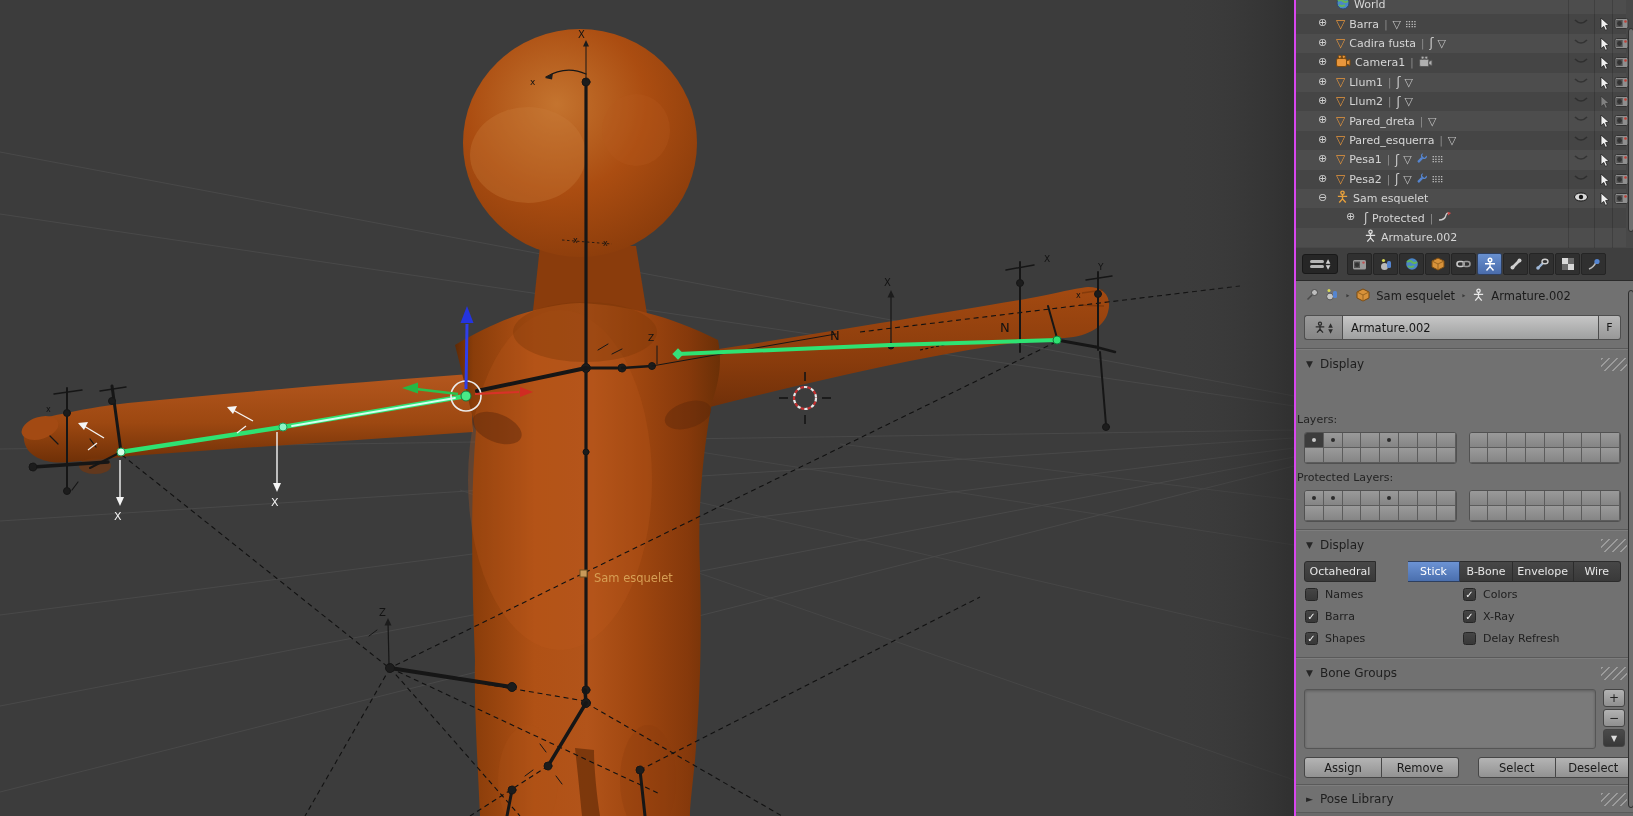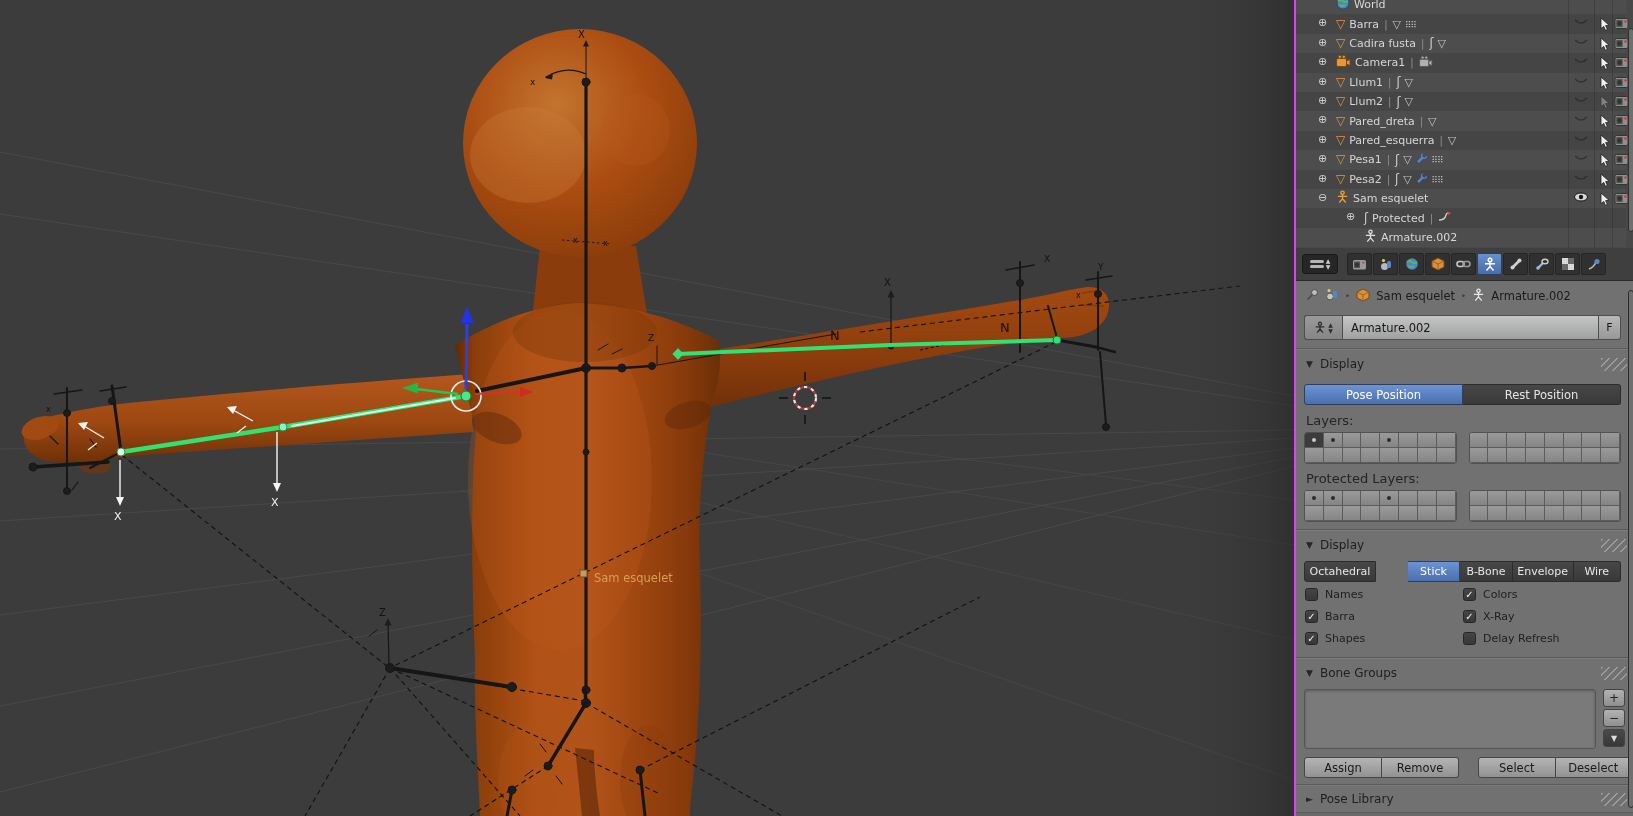--- a/index.html
+++ b/index.html
@@ -43,21 +43,21 @@
   #namefield{flex:1;background:linear-gradient(#c6c6c6,#9fa0a0);border:1px solid #4e4e4e;color:#161616;font-size:11.5px;padding:0 8px;min-width:0;}
   #fbtn{width:22px;background:linear-gradient(#b8b8b8,#989898);border:1px solid #4e4e4e;border-left:none;border-radius:0 3px 3px 0;font-size:11px;color:#1a1a1a;display:flex;align-items:center;justify-content:center;}
   .sep{position:absolute;left:0;right:0;height:2px;border-top:1px solid #5a5a5a;border-bottom:1px solid #7d7d7d;}
   .phead{position:absolute;left:0;right:0;height:22px;display:flex;align-items:center;padding-left:10px;gap:7px;font-size:12px;color:#1e1e1e;}
   .phead .tri{font-size:9px;color:#262626;}
   .grip{position:absolute;right:8px;top:5px;width:26px;height:13px;background:repeating-linear-gradient(135deg,rgba(255,255,255,0.30) 0 1.5px,rgba(0,0,0,0) 1.5px 5.5px);}
   .seg2{position:absolute;left:8px;right:14px;height:21px;display:flex;}
   .segbtn{flex:1;font-size:11.5px;display:flex;align-items:center;justify-content:center;color:#e4e4e4;border:1px solid #2c2c2c;}
   .segbtn.blue{background:linear-gradient(#6c93d4,#4a6fae);color:#ffffff;border-color:#2e3f5e;border-radius:3px 0 0 3px;}
   .segbtn.dark{background:linear-gradient(#474747,#393939);border-left:none;border-radius:0 3px 3px 0;}
-  .flabel{position:absolute;left:10px;font-size:13px;color:#242424;}
+  .flabel{position:absolute;left:1px;font-size:11px;color:#242424;}
   .lgrids{position:absolute;left:8px;right:14px;height:32px;display:flex;gap:12px;}
   .lblock{width:153px;display:grid;grid-template-columns:repeat(8,1fr);grid-template-rows:1fr 1fr;border:1px solid #515151;border-radius:3px;overflow:hidden;background:#8f8f8f;}
   .lcell{border-right:1px solid #5c5c5c;border-bottom:1px solid #5c5c5c;background:linear-gradient(#9a9a9a,#858585);position:relative;}
   .lcell.on{background:#3c3c3c;}
   .lcell .dot{position:absolute;left:50%;top:50%;width:4px;height:4px;margin:-2px 0 0 -2px;border-radius:50%;background:#2b2b2b;}
   .lcell.on .dot{background:#c9c9c9;}
   #modes{position:absolute;left:8px;right:14px;height:21px;display:flex;}
   .mbtn{font-size:11px;color:#e6e6e6;display:flex;align-items:center;justify-content:center;background:linear-gradient(#474747,#393939);border:1px solid #2c2c2c;border-left:none;}
   .mbtn:first-child{border-left:1px solid #2c2c2c;border-radius:3px 0 0 3px;}
   .mbtn:last-child{border-radius:0 3px 3px 0;}
@@ -692,24 +692,20 @@
         <input id="namefield" value="Armature.002" style="">
         <span id="fbtn">F</span>
       </div>
 
       <div class="sep" style="top:100px"></div>
 
       <div class="phead" style="top:105px">
         <span class="tri">▼</span>
         <span>Display</span>
         <span class="grip"></span>
-      </div>
-      <div class="seg2" style="top:136px">
-        <span class="segbtn blue">Pose Position</span>
-        <span class="segbtn dark">Rest Position</span>
       </div>
       <span class="flabel" style="top:165px">Layers:</span>
       <div class="lgrids" style="top:184px">
           <div class="lblock">
             <span class="lcell on">
               <i class="dot"></i>
             </span>
             <span class="lcell">
               <i class="dot"></i>
             </span>

